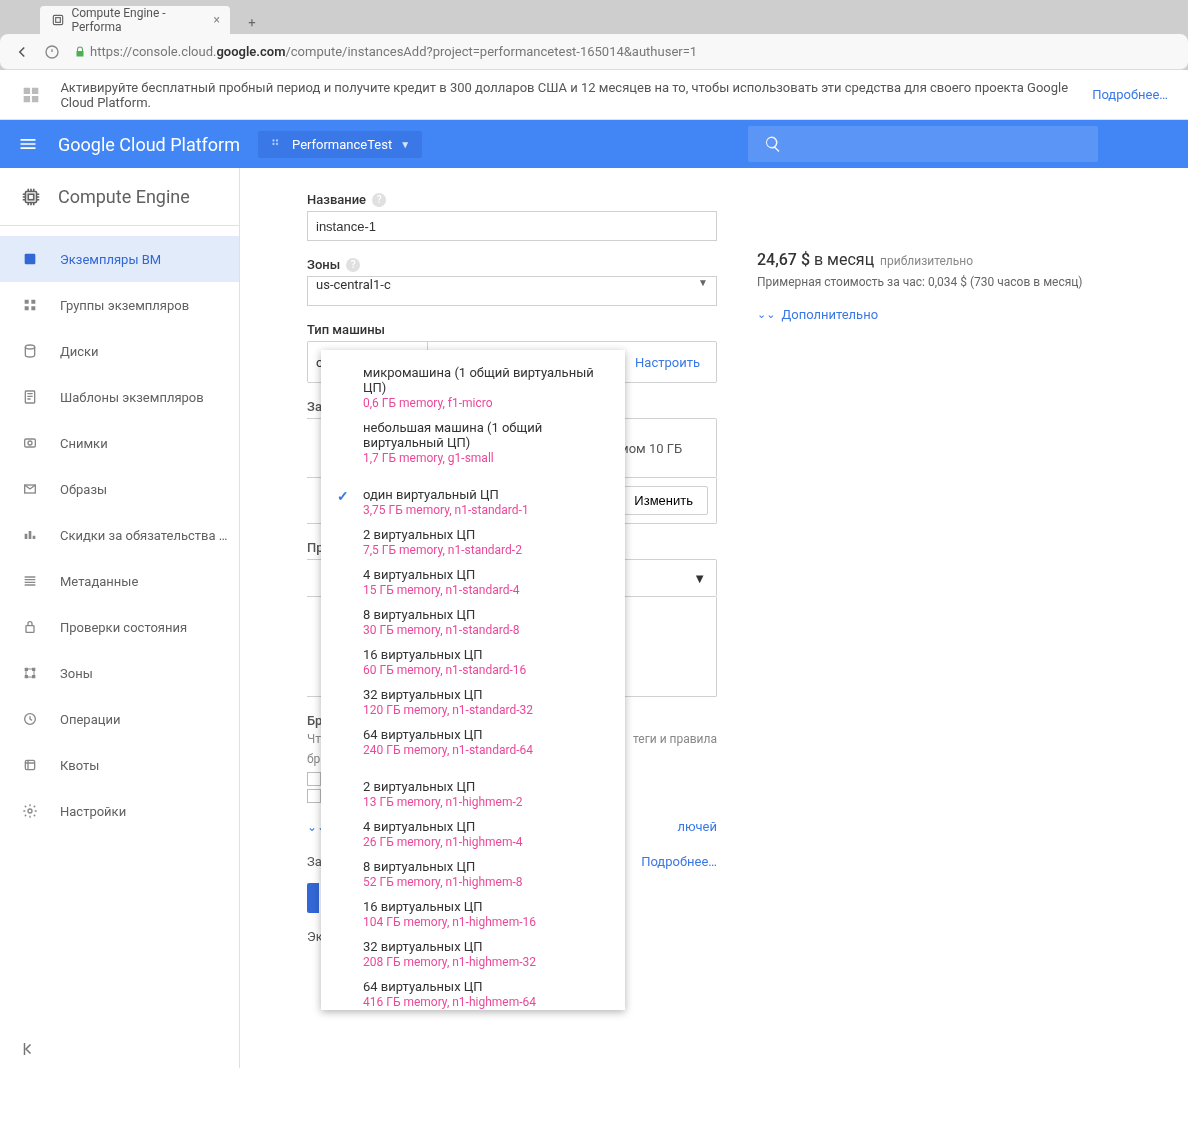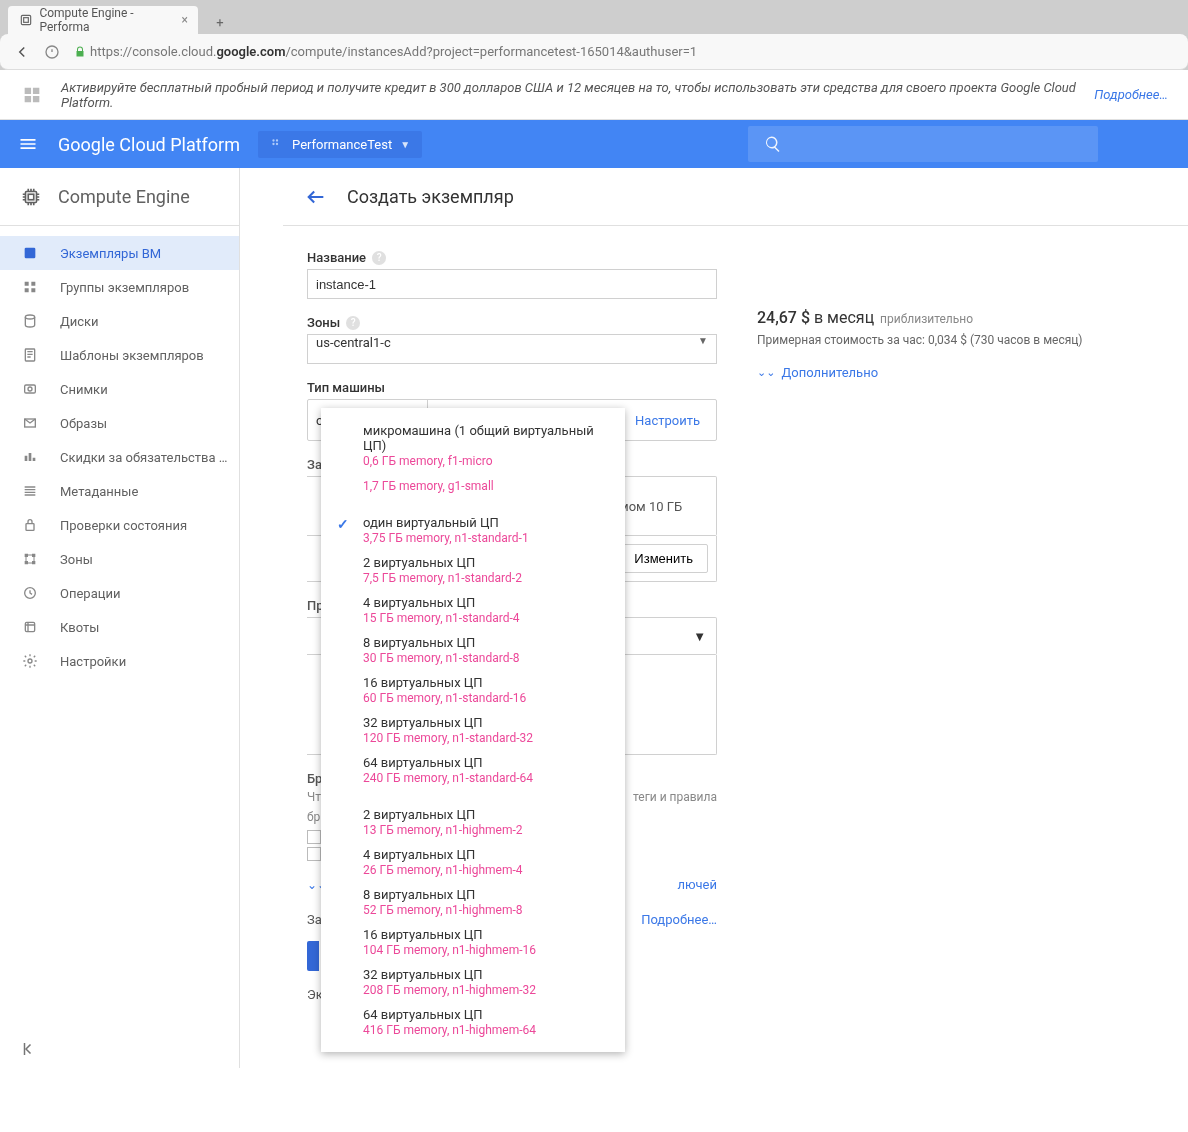--- a/index.html
+++ b/index.html
@@ -1,52 +1,52 @@
 <!DOCTYPE html>
 <html><head>
 <meta charset="utf-8">
 <style>
   * { box-sizing: border-box; margin: 0; padding: 0; }
   body { font-family: Roboto, Arial, sans-serif; font-size: 13px; color: #333; background: #fff; width: 1188px; }
   
   
   .browser-chrome { background: #cecece; }
-  .tab-bar { height: 34px; display: flex; align-items: flex-end; padding-left: 8px; }
+  .tab-bar { height: 34px; display: flex; align-items: flex-end; padding-left: 8px; margin-left: 32px; }
   .tab { background: #f8f8f8; height: 28px; display: flex; align-items: center; padding: 0 10px; border-radius: 4px 4px 0 0; font-size: 12px; color: #555; width: 190px; position: relative; }
   .tab-favicon { width: 16px; height: 16px; margin-right: 6px; display: flex; align-items: center; justify-content: center; }
   .tab-close { margin-left: auto; color: #888; cursor: pointer; }
   .new-tab { width: 28px; height: 24px; display: flex; align-items: center; justify-content: center; color: #666; margin-left: 8px; cursor: pointer; }
   .addr-bar { background: #f8f8f8; height: 36px; display: flex; align-items: center; padding: 0 10px; border-bottom: 1px solid #ddd; border-radius: 8px; }
   .nav-btn { width: 24px; height: 24px; display: flex; align-items: center; justify-content: center; color: #777; margin-right: 6px; cursor: pointer; }
   .lock-icon { color: #4caf50; font-size: 13px; margin: 0 4px; }
   .url { font-size: 13px; color: #777; }
   .url b { color: #333; font-weight: 600;}
   
   
-  .promo { height: 50px; display: flex; align-items: center; padding: 0 20px; font-size: 13px; color: #555; border-bottom: 1px solid #e0e0e0; font-style: italic; }
+  .promo { height: 50px; display: flex; align-items: center; padding: 0 20px; font-size: 13px; color: #555; border-bottom: 1px solid #e0e0e0; }
   .promo-icon { width: 24px; height: 24px; margin-right: 18px; color: #999; display: flex; align-items: center; justify-content: center; }
   .promo a { color: #3b78e7; text-decoration: none; margin-left: 4px; }
   
   
   .topbar { background: #4285f4; height: 48px; display: flex; align-items: center; color: #fff; padding-left: 18px; }
   .menu-btn { margin-right: 20px; cursor: pointer; display:flex; }
   .logo-text { font-size: 18px; font-weight: 400; margin-right: 18px; }
   .project-sel { background: #3b78e7; padding: 6px 12px; border-radius: 2px; display: flex; align-items: center; font-size: 13px; cursor: pointer; }
   .project-sel .dots { margin-right: 8px; opacity: .8; }
   .project-sel .caret { margin-left: 8px; opacity: .8; font-size: 10px;}
   .search-area { margin-left: auto; background: #5b95f5; height: 36px; width: 350px; margin-right: 90px; display: flex; align-items: center; padding-left: 16px; border-radius: 2px; }
   .search-area svg { opacity: .9; }
   
   
   .layout { display: flex; gap: 43px; }
   .sidebar { width: 240px; border-right: 1px solid #e0e0e0; min-height: 900px; position: relative;}
   .sidebar-header { height: 58px; display: flex; align-items: center; padding-left: 20px; font-size: 18px; color: #616161; border-bottom: 1px solid #e0e0e0;}
   .sidebar-header .chip-icon { margin-right: 16px; color: #616161;}
   .side-list { padding: 10px 0; }
-  .side-item { height: 34px; display: flex; align-items: center; padding-left: 22px; font-size: 13px; color: #616161; cursor: pointer; white-space: nowrap; overflow: hidden; text-overflow: ellipsis; }
+  .side-item { height: 46px; display: flex; align-items: center; padding-left: 22px; font-size: 13px; color: #616161; cursor: pointer; white-space: nowrap; overflow: hidden; text-overflow: ellipsis; }
   .side-item.active { background: #e1ebfa; color: #3367d6; }
   .side-item .s-icon { width: 20px; margin-right: 18px; display: flex; align-items: center; justify-content: flex-start; opacity: .75; }
   .side-item.active .s-icon { opacity: 1; color: #3367d6;}
   .collapse { position: absolute; bottom: 10px; left: 20px; color: #757575; cursor: pointer;}
   
   
   .main { flex: 1; }
   .main-header { height: 58px; display: flex; align-items: center; padding-left: 22px; border-bottom: 1px solid #e0e0e0; }
   .back-arrow { color: #3367d6; margin-right: 20px; cursor: pointer; display:flex;}
   .main-title { font-size: 18px; color: #333; }
@@ -304,28 +304,20 @@
       </div>
     <div class="collapse">
       <svg width="18" height="18" viewBox="0 0 24 24" fill="none" stroke="#757575" stroke-width="2">
           <path d="M14 6l-6 6 6 6"></path>
           <path d="M6 4v16"></path>
         </svg>
     </div>
   </div>
 
   <div class="main">
-    <div class="main-header">
-      <span class="back-arrow">
-        <svg width="22" height="22" viewBox="0 0 24 24" fill="none" stroke="#3367d6" stroke-width="2.2">
-            <path d="M20 12H4M10 6l-6 6 6 6"></path>
-          </svg>
-      </span>
-      <span class="main-title">Создать экземпляр</span>
-    </div>
 
     <div class="content-wrap">
 
       <div class="form-col">
 
         <div class="form-group">
           <div class="field-label">
             <span>Название</span>
               <span class="help-ic">?</span>
           </div>
@@ -403,20 +395,21 @@
         <div style="font-size:13px; color:#555; margin-top:16px;">
           <span>Эк</span>
         </div>
 
         <div class="dropdown" id="machine-dropdown">
             <div class="dd-item">
               <div class="dd-title">микромашина (1 общий виртуальный ЦП)</div>
               <div class="dd-sub">0,6 ГБ memory, f1-micro</div>
             </div>
             <div class="dd-item">
+              <div class="dd-title">небольшая машина (1 общий виртуальный ЦП)</div>
               <div class="dd-sub">1,7 ГБ memory, g1-small</div>
             </div>
             <div class="dd-group-sep"></div>
             <div class="dd-item selected">
               <div class="dd-title">один виртуальный ЦП</div>
               <div class="dd-sub">3,75 ГБ memory, n1-standard-1</div>
             </div>
             <div class="dd-item">
               <div class="dd-title">2 виртуальных ЦП</div>
               <div class="dd-sub">7,5 ГБ memory, n1-standard-2</div>

